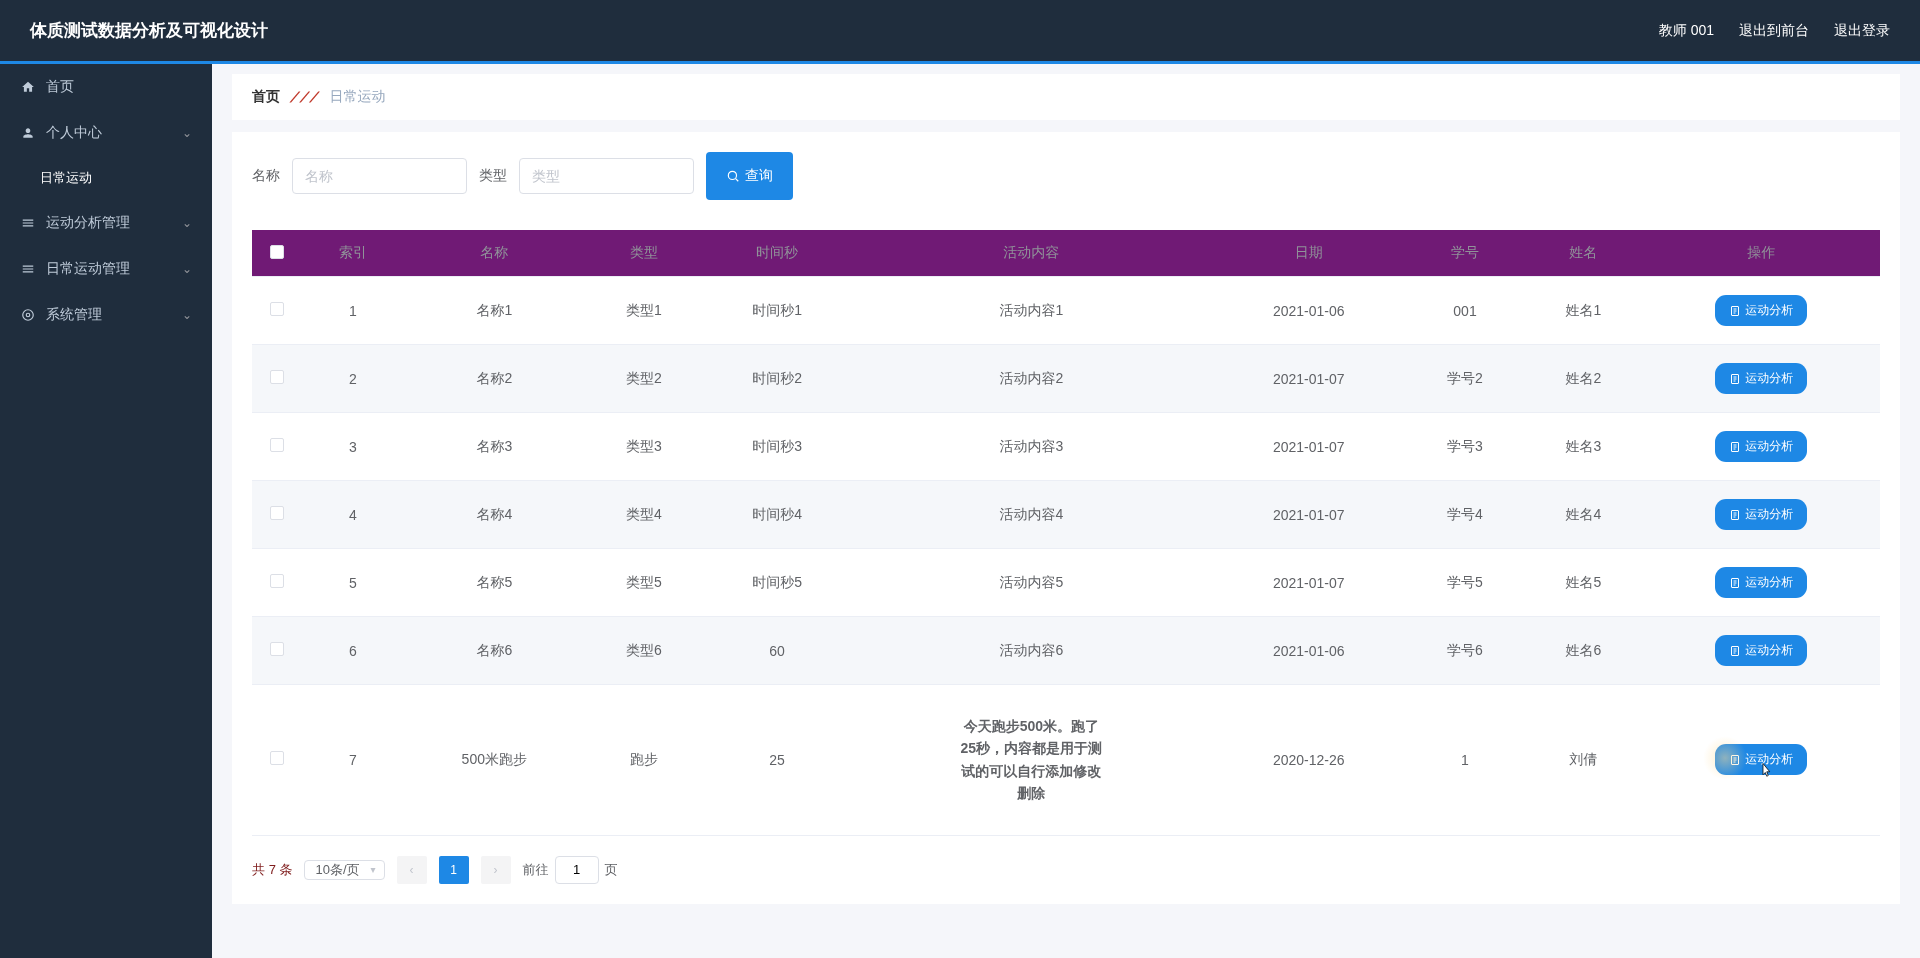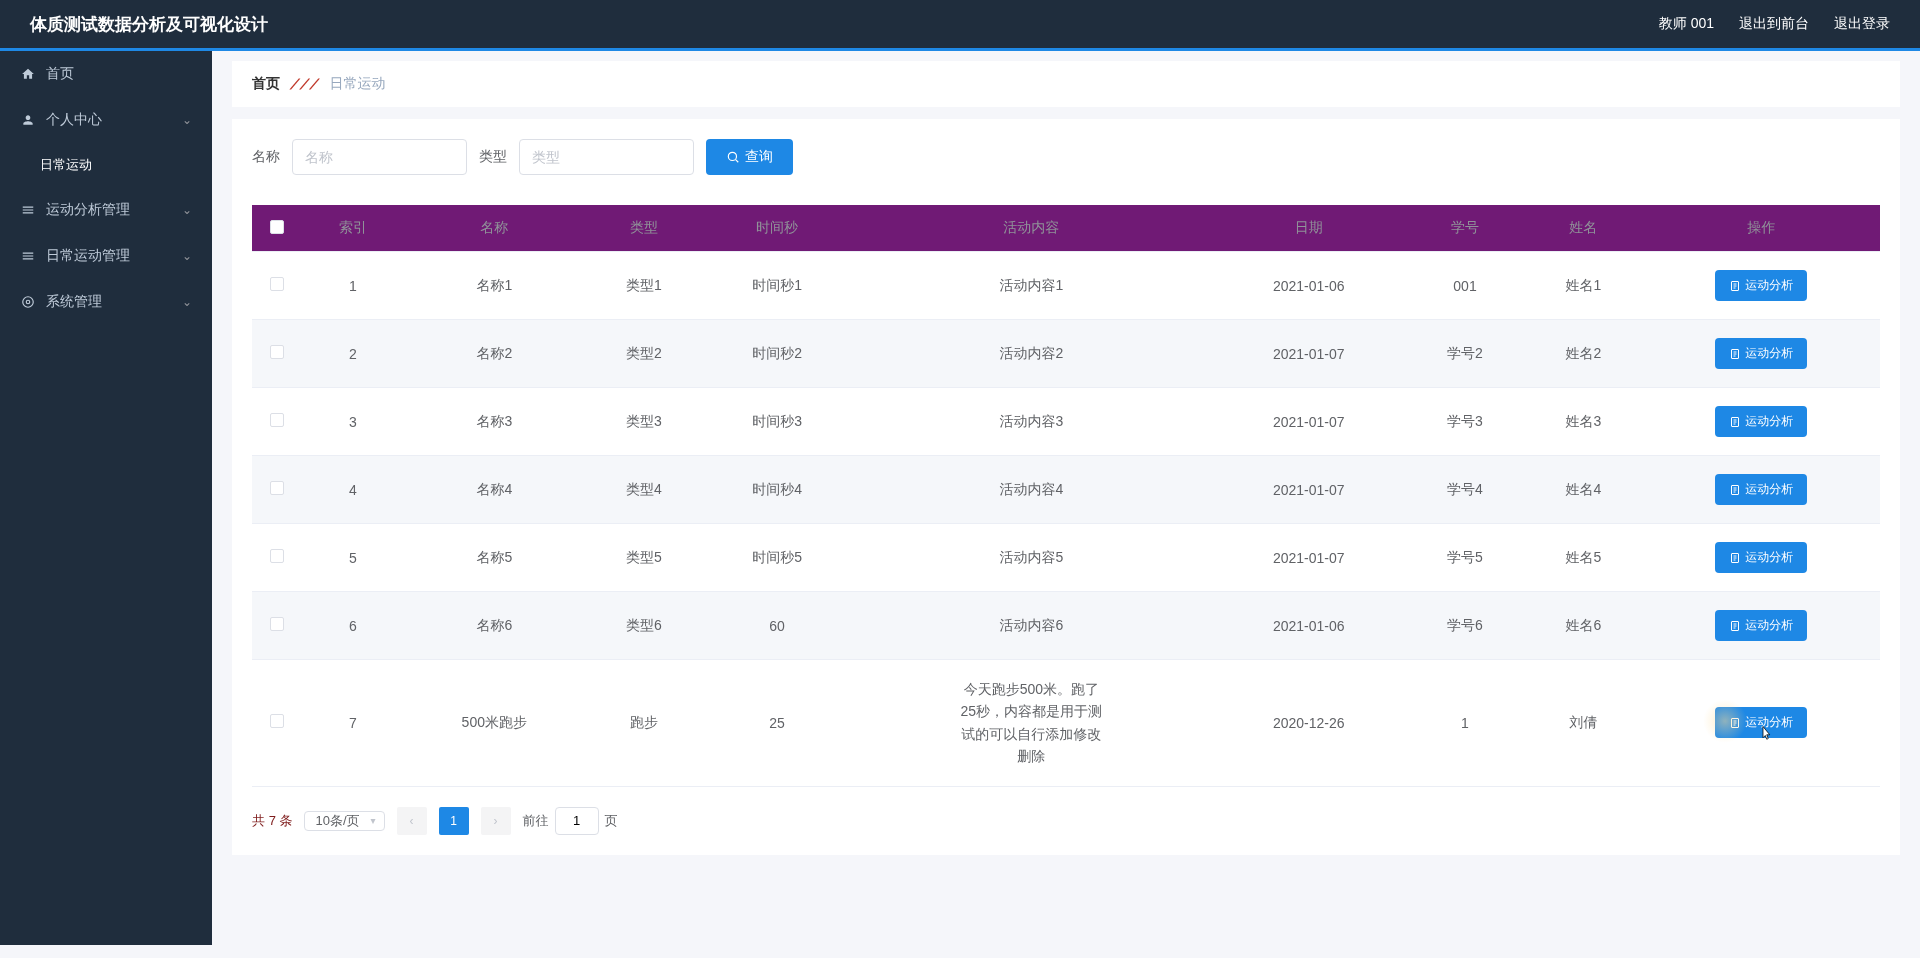--- a/index.html
+++ b/index.html
@@ -1,19 +1,19 @@
 <!DOCTYPE html>
 <html><head>
   <meta charset="utf-8">
   <style>
     * { margin: 0; padding: 0; box-sizing: border-box; }
     body { font-family: "Microsoft YaHei", "PingFang SC", sans-serif; font-size: 14px; color: #333; background: #f5f6fa; }
     
     
-    .header { height: 48px; background: #1f2d3d; color: #fff; display: flex; align-items: center; justify-content: space-between; padding: 0 30px; }
+    .header { height: 61px; background: #1f2d3d; color: #fff; display: flex; align-items: center; justify-content: space-between; padding: 0 30px; }
     .header-title { font-size: 17px; font-weight: bold; }
     .header-right { display: flex; align-items: center; gap: 25px; }
     .header-right span { cursor: pointer; font-size: 14px; }
     
     
     .blue-bar { height: 3px; background: #1e88e5; }
     
     
     .layout { display: flex; height: calc(100vh - 64px); }
     
@@ -36,32 +36,32 @@
     .breadcrumb .current { color: #97a8be; }
     
     
     .card { background: #fff; margin: 12px 20px; padding: 20px; }
     
     
     .filter-bar { display: flex; align-items: center; gap: 12px; }
     .filter-label { color: #606266; font-size: 14px; }
     .filter-input { width: 175px; height: 36px; border: 1px solid #dcdfe6; border-radius: 4px; padding: 0 12px; font-size: 14px; color: #606266; outline: none; }
     .filter-input::placeholder { color: #c0c4cc; }
-    .btn-search { height: 36px; padding: 0 20px; background: #1e88e5; color: #fff; border: none; border-radius: 4px; cursor: pointer; display: inline-flex; align-items: center; gap: 5px; font-size: 14px; }
+    .btn-search { height: 48px; padding: 0 20px; background: #1e88e5; color: #fff; border: none; border-radius: 4px; cursor: pointer; display: inline-flex; align-items: center; gap: 5px; font-size: 14px; }
     
     
     .table-wrapper { margin-top: 30px; }
     table { width: 100%; border-collapse: collapse; }
     thead th { background: #701a75; padding: 14px 10px; text-align: center; font-weight: normal; color: #909399; border-bottom: 1px solid #ebeef5; font-size: 14px; }
     tbody td { padding: 18px 10px; text-align: center; color: #606266; border-bottom: 1px solid #ebeef5; font-size: 14px; }
     tbody tr:nth-child(even) { background: #f5f7fa; }
     .checkbox-cell { width: 50px; }
     .checkbox { width: 14px; height: 14px; border: 1px solid #dcdfe6; border-radius: 2px; display: inline-block; cursor: pointer; background: #fff; }
-    .btn-action { padding: 7px 14px; background: #1e88e5; color: #fff; border: none; border-radius: 4px; cursor: pointer; font-size: 12px; display: inline-flex; align-items: center; gap: 4px; }
-    .multiline-cell { line-height: 1.6; max-width: 150px; margin: 0 auto; }
+    .btn-action { padding: 7px 14px; background: #1e88e5; color: #fff; border: none; border-radius: 11px; cursor: pointer; font-size: 12px; display: inline-flex; align-items: center; gap: 4px; }
+    .multiline-cell { line-height: 1.6; max-width: 150px; margin: 12px auto; font-weight: bold; }
     
     
     .pagination { display: flex; align-items: center; gap: 12px; margin-top: 20px; }
     .page-total { color: #7f1d1d; font-size: 13px; }
     .page-size { height: 20px; border: 1px solid #dcdfe6; border-radius: 4px; padding: 0 24px 0 10px; font-size: 13px; color: #606266; background: #fff; cursor: pointer; position: relative; min-width: 80px; display: inline-flex; align-items: center; }
     .page-size::after { content: '▾'; position: absolute; right: 8px; color: #c0c4cc; font-size: 10px; }
     .page-btn { width: 30px; height: 28px; border: none; background: #f4f4f5; color: #c0c4cc; border-radius: 2px; cursor: pointer; display: inline-flex; align-items: center; justify-content: center; font-size: 12px; }
     .page-btn.active { background: #1e88e5; color: #fff; }
     .page-btn.disabled { cursor: not-allowed; }
     .page-goto { display: flex; align-items: center; gap: 6px; color: #606266; font-size: 13px; }

